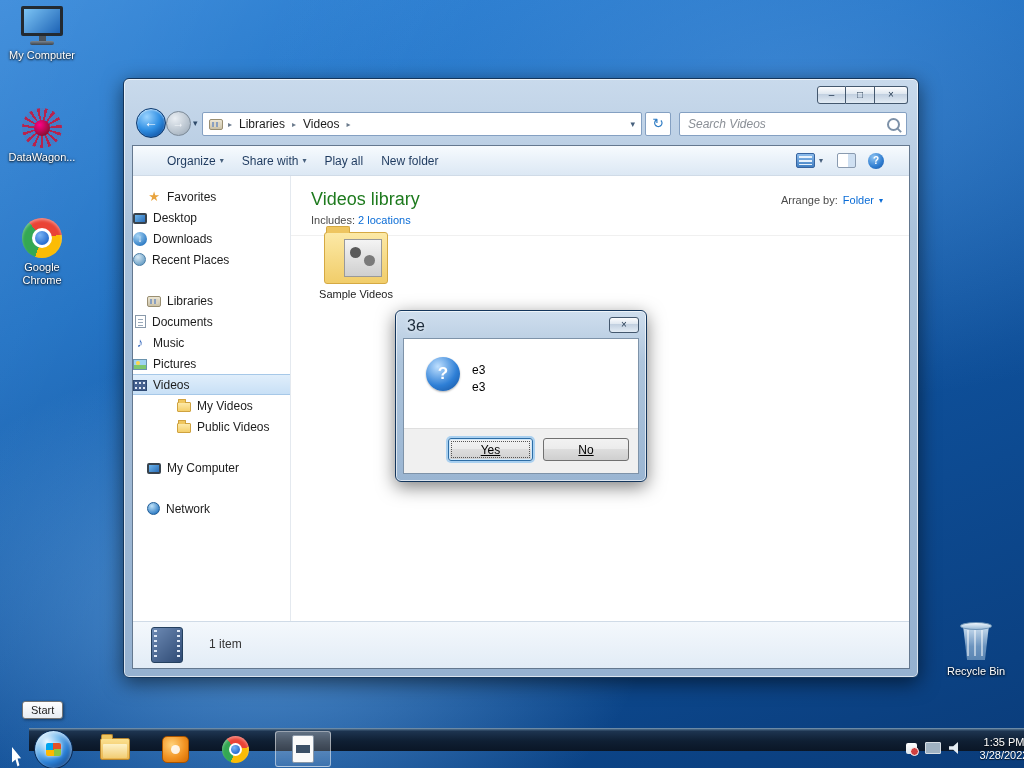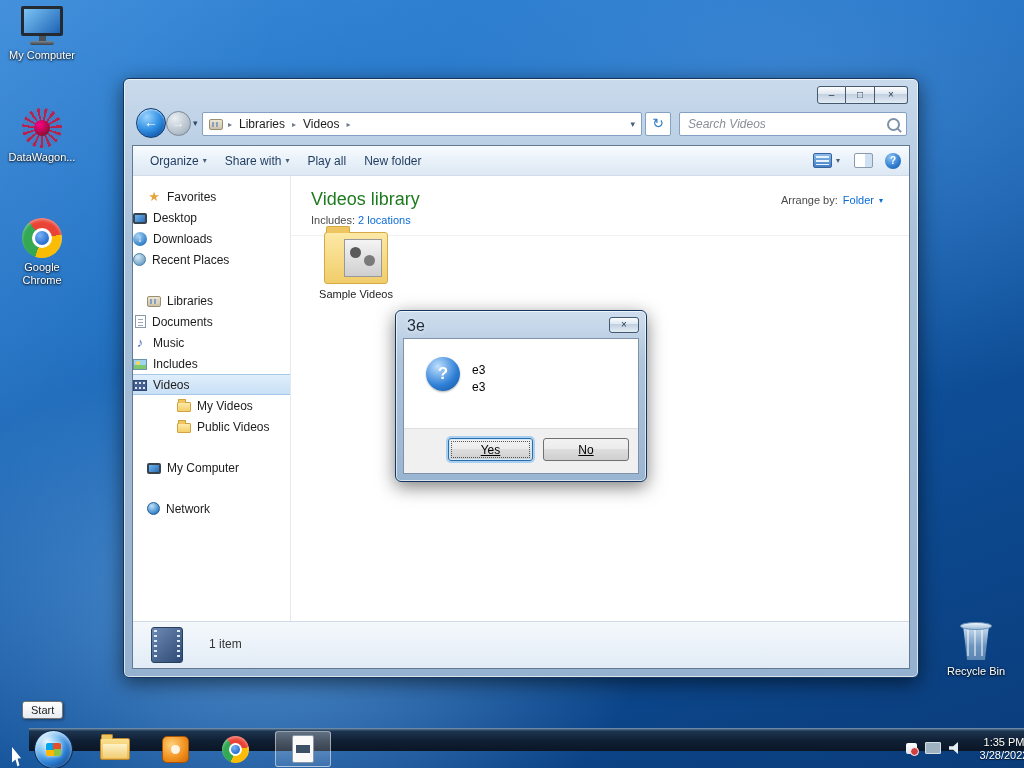--- a/index.html
+++ b/index.html
@@ -70,21 +70,21 @@
   .searchbox{position:absolute;left:555px;top:7px;width:228px;height:24px;background:#fff;border:1px solid #84a0c2;
     border-radius:2px;box-sizing:border-box;display:flex;align-items:center;padding:0 6px;}
   .searchbox input{flex:1;border:0;outline:0;font:italic 12px "Liberation Sans","DejaVu Sans",sans-serif;color:#444;background:transparent;min-width:0;}
   .searchbox input::placeholder{color:#8a8f96;font-style:italic;}
   .mag{width:9px;height:9px;border:2px solid #7d91a8;border-radius:50%;position:relative;flex:0 0 auto;}
   .mag:after{content:'';position:absolute;width:6px;height:2px;background:#7d91a8;transform:rotate(45deg);left:7px;top:9px;}
   
   .client{position:absolute;left:8px;right:8px;top:66px;bottom:8px;background:#fff;border:1px solid #64788f;overflow:hidden;}
   .cmdbar{position:absolute;left:0;right:0;top:0;height:30px;
     background:linear-gradient(#f7fbfe,#e9f1f9 50%,#dce8f4);border-bottom:1px solid #d0dbe7;
-    display:flex;align-items:center;padding:0 8px;box-sizing:border-box;}
+    display:flex;align-items:center;padding:0 25px;box-sizing:border-box;}
   .cmd{font-size:12px;color:#1e3a5f;padding:4px 9px;white-space:nowrap;cursor:default;display:flex;align-items:center;gap:4px;}
   .cmd .drop{font-size:8px;color:#47607d;}
   .cmdright{margin-left:auto;display:flex;align-items:center;gap:12px;}
   .views-ic{width:17px;height:13px;border:1px solid #3764a0;border-radius:2px;
     background:linear-gradient(#8cbcec,#417fc2);position:relative;}
   .views-ic:after{content:'';position:absolute;inset:2px;background:repeating-linear-gradient(#e8f2fc 0 2px,transparent 2px 4px);}
   .preview-ic{width:17px;height:13px;border:1px solid #8a9bb0;border-radius:2px;
     background:linear-gradient(90deg,#fff 58%,#cfe0f2 58%);}
   .help-ic{width:16px;height:16px;border-radius:50%;color:#fff;font-size:10px;font-weight:bold;text-align:center;line-height:16px;
     background:radial-gradient(circle at 35% 28%,#8ec4f2,#2e7cd0 60%,#1a55a0);}
@@ -309,21 +309,21 @@
         <div class="srow lvl1">
             <span class="mi mi-doc"></span>
             <span class="slabel">Documents</span>
           </div>
         <div class="srow lvl1">
             <span class="mi mi-music">♪</span>
             <span class="slabel">Music</span>
           </div>
         <div class="srow lvl1">
             <span class="mi mi-pic"></span>
-            <span class="slabel">Includes</span>
+            <span class="slabel">Pictures</span>
           </div>
         <div class="srow lvl1 sel">
             <span class="mi mi-film"></span>
             <span class="slabel">Videos</span>
           </div>
         <div class="srow lvl2">
             <span class="mi mi-folder"></span>
             <span class="slabel">My Videos</span>
           </div>
         <div class="srow lvl2">

